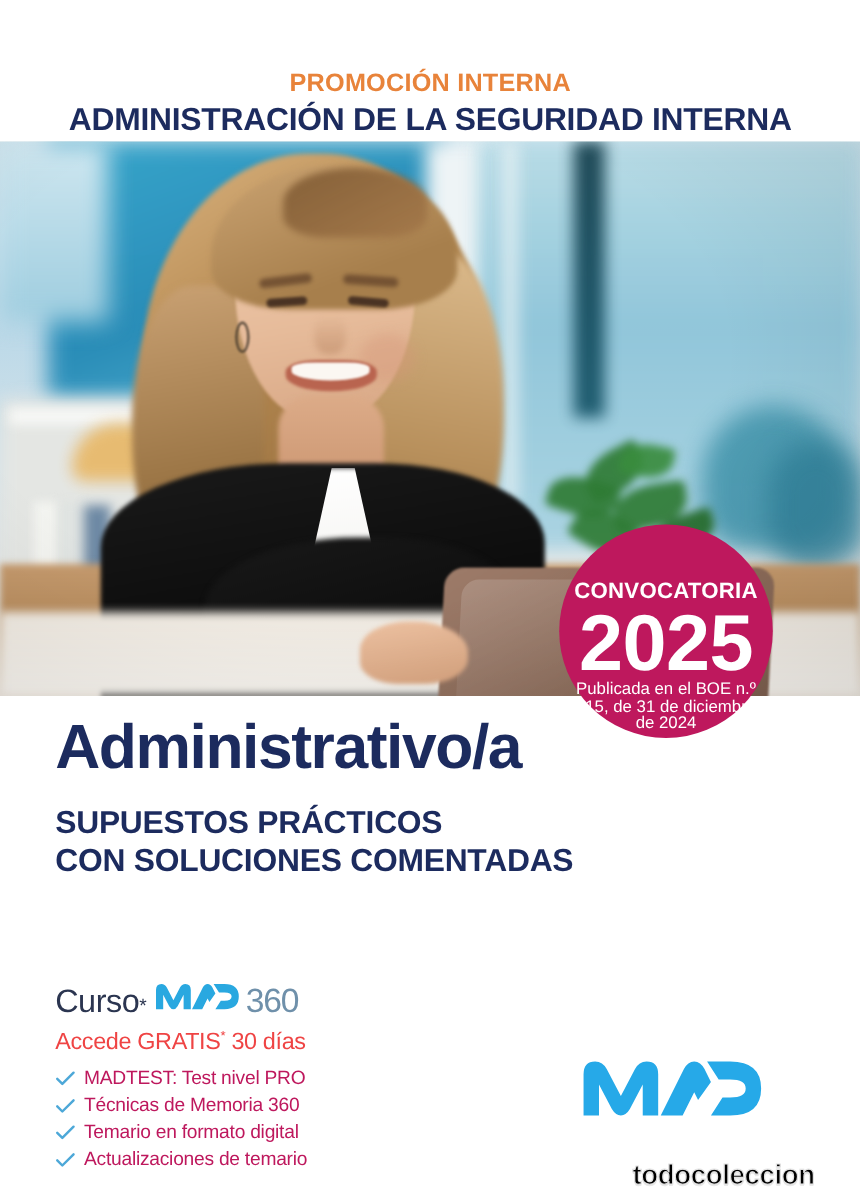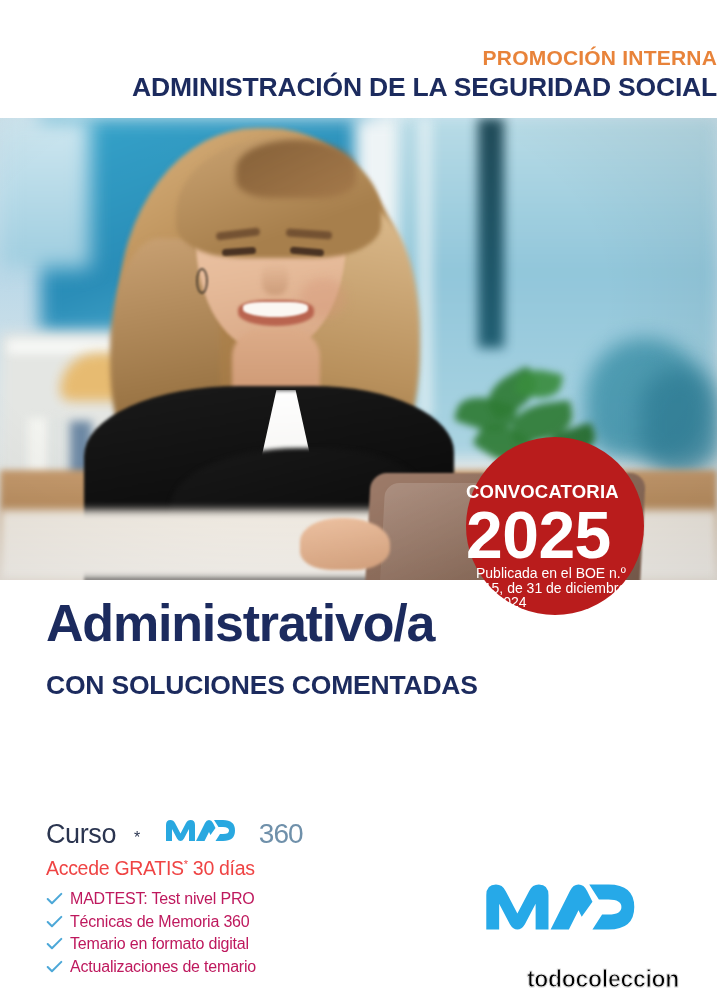--- a/index.html
+++ b/index.html
@@ -15,25 +15,25 @@
     width: 717px;
     height: 1000px;
     background: #ffffff;
     overflow: hidden;
   }
 
   
   .header {
     position: absolute;
     left: 0;
-    top: 0;
+    top: 12px;
     width: 717px;
     height: 118px;
     background: #ffffff;
-    text-align: right;
+    text-align: center;
   }
   .header-kicker {
     position: absolute;
     left: 0;
     right: 0;
     top: 46px;
     font-size: 21px;
     font-weight: bold;
     letter-spacing: 0.2px;
     color: #E8833A;
@@ -315,22 +315,23 @@
   }
 
   
   .badge {
     position: absolute;
     left: 466px;
     top: 437px;
     width: 178px;
     height: 178px;
     border-radius: 50%;
-    background: #b91c1c;
+    background: #be185d;
     color: #ffffff;
+    text-align: center;
     z-index: 7;
   }
   .badge-label {
     position: absolute; left: 0; right: 0; top: 44px;
     font-size: 18.5px; font-weight: bold; letter-spacing: .2px;
   }
   .badge-year {
     position: absolute; left: 0; right: 0; top: 60px;
     font-size: 66px; font-weight: bold; letter-spacing: -.5px;
   }
@@ -359,21 +360,20 @@
   }
 
   
   .course-block { position: absolute; left: 46px; top: 818px; }
   .course-line {
     display: flex;
     align-items: baseline;
     font-size: 27px;
     color: #2b3550;
     letter-spacing: -.4px;
-    gap: 18px;
   }
   .course-word { font-weight: normal; color: #2b3550; }
   .course-star { font-size: 16px; color: #2b3550; }
   .mad360-logo {
     display: inline-block;
     margin-left: 6px;
     line-height: 0;
   }
   .mad360-360 {
     font-size: 28px;
@@ -422,21 +422,21 @@
     font-family: "Liberation Sans", sans-serif;
   }
 </style>
 </head>
 <body>
 
 <div class="cover">
 
   <div class="header">
     <div class="header-kicker">PROMOCIÓN INTERNA</div>
-    <div class="header-title">ADMINISTRACIÓN DE LA SEGURIDAD SOCIAL</div>
+    <div class="header-title">ADMINISTRACIÓN DE LA SEGURIDAD INTERNA</div>
   </div>
 
   <div class="photo">
     <div class="photo-layer bg-wallpaper"></div>
     <div class="photo-layer bg-blue-wall"></div>
     <div class="photo-layer bg-blue-wall2"></div>
     <div class="photo-layer bg-right-white"></div>
     <div class="photo-layer bg-glass-panel"></div>
     <div class="photo-layer bg-glass-mullion"></div>
     <div class="photo-layer bg-glass-dark-edge"></div>
@@ -497,20 +497,21 @@
 
   <div class="badge">
     <div class="badge-label">CONVOCATORIA</div>
     <div class="badge-year">2025</div>
     <div class="badge-note">Publicada en el BOE n.º 315, de 31 de diciembre de 2024</div>
   </div>
 
   <div class="title-block">
     <div class="book-title">Administrativo/a</div>
     <div class="subtitle">
+      <div>SUPUESTOS PRÁCTICOS</div>
       <div>CON SOLUCIONES COMENTADAS</div>
     </div>
   </div>
 
   <div class="course-block">
     <div class="course-line">
       <span class="course-word">Curso</span>
         <span class="course-star">*</span>
       <span class="mad360-logo">
         <svg width="76" height="25" viewBox="0 0 152 50">

